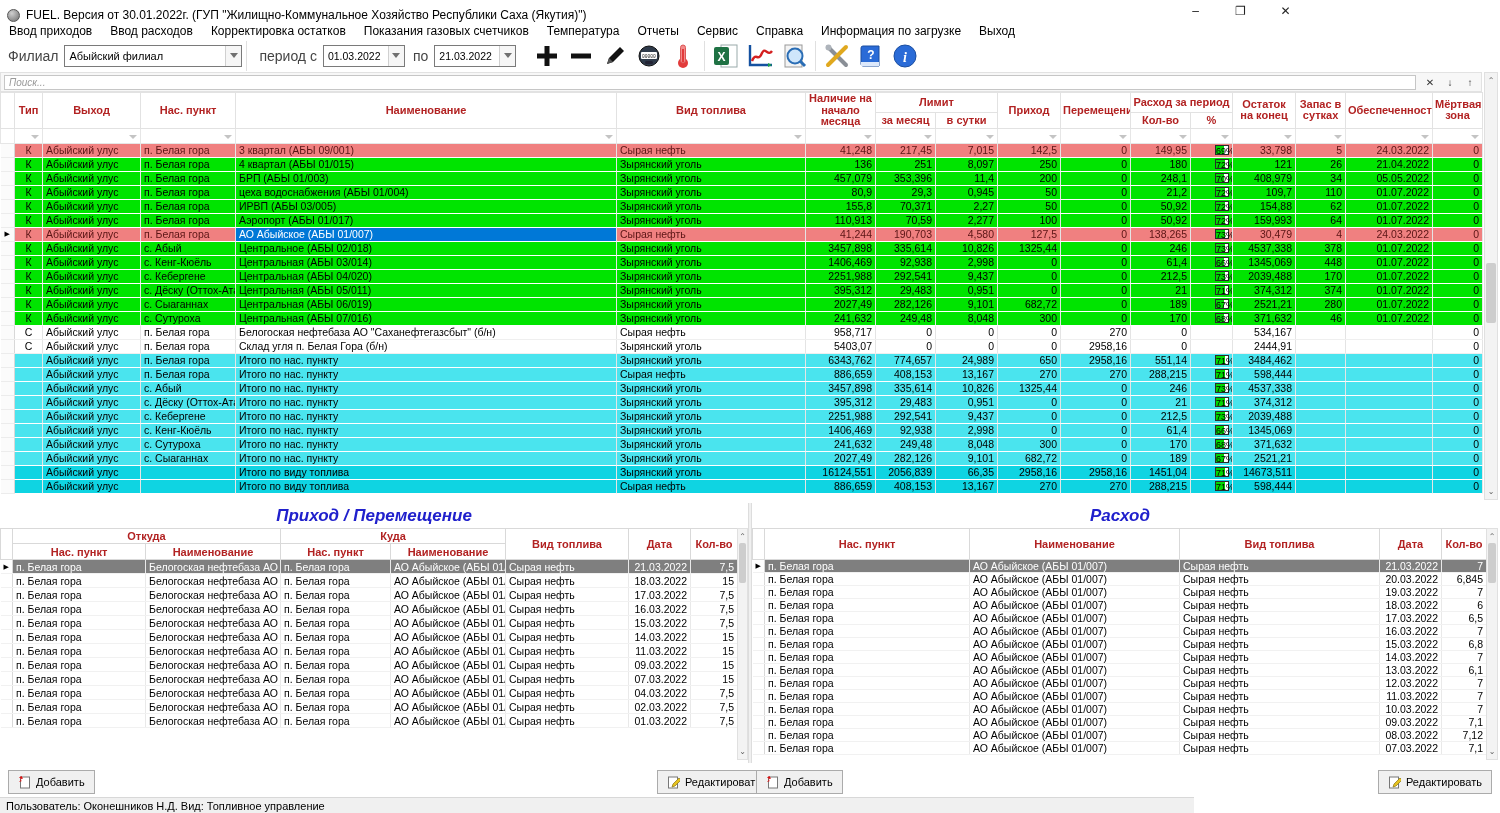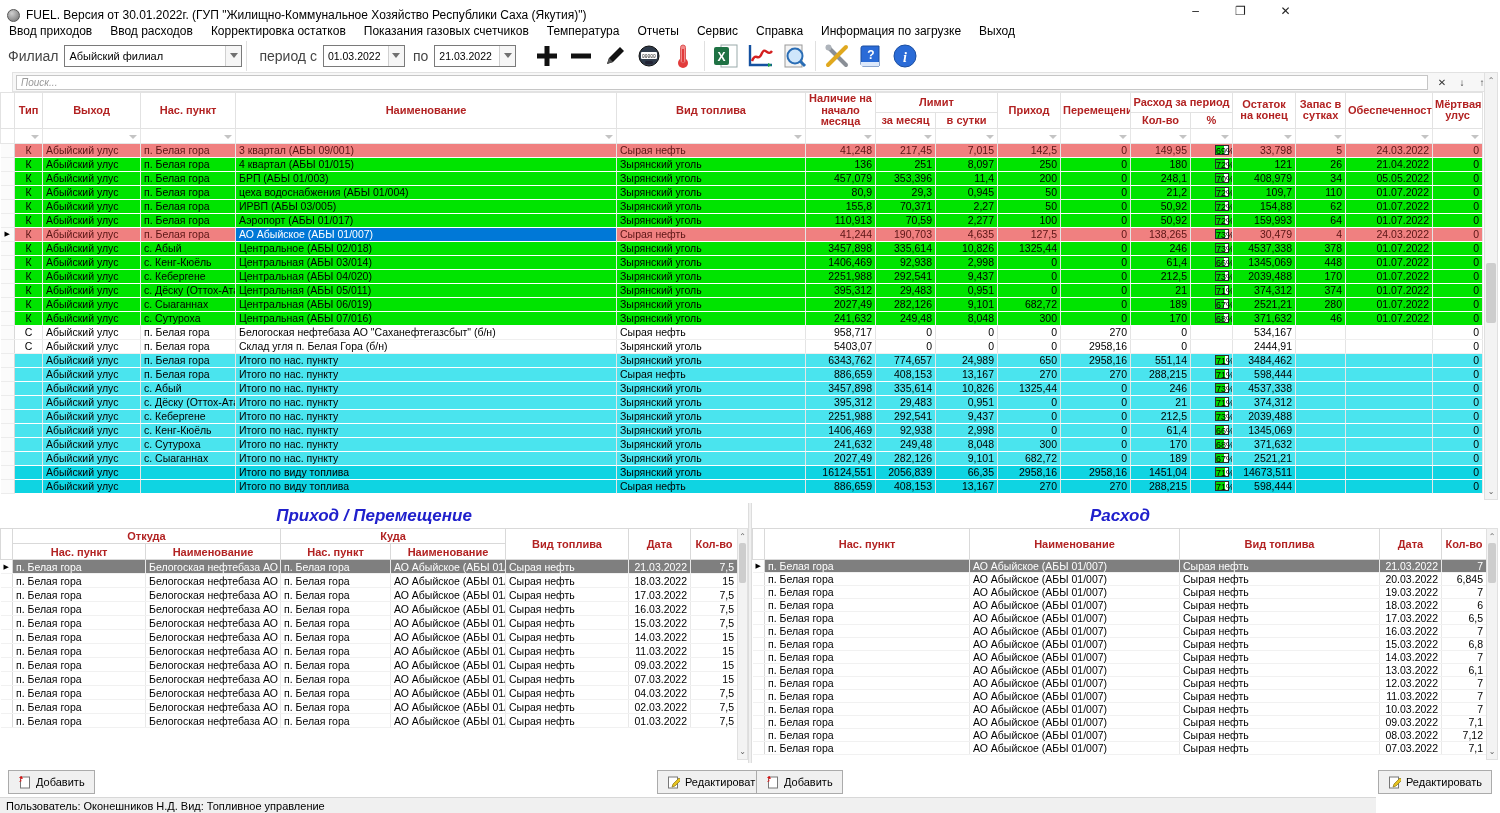--- a/index.html
+++ b/index.html
@@ -17,21 +17,21 @@
   .menu-item{font-size:12px;padding:0 9px;white-space:nowrap}
   
   .toolbar{position:absolute;top:39px;left:0;width:1500px;height:33px;background:#fff;display:flex;align-items:center}
   .tb-sep{width:1px;height:30px;background:#e0e0e0;margin:0 4px}
   .lbl{font-size:14px;color:#444;margin:0 6px 0 8px}
   .combo{height:22px;border:1px solid #7a7a7a;background:#fff;display:flex;align-items:center;font-size:11px;padding-left:4px;position:relative}
   .combo .cv{margin-left:auto;width:16px;height:100%;display:flex;align-items:center;justify-content:center;border-left:1px solid #d0d0d0;background:#f6f6f6}
   .tri{width:0;height:0;border-left:4px solid transparent;border-right:4px solid transparent;border-top:5px solid #707070}
   .tbicon{width:32px;height:30px;display:flex;align-items:center;justify-content:center;margin:0 1px}
   
-  .searchrow{position:absolute;top:72px;left:12px;width:1482px;height:20px;background:#f7f7f7;border:1px solid #e2e2e2;display:flex;align-items:center}
+  .searchrow{position:absolute;top:72px;left:0;width:1482px;height:20px;background:#f7f7f7;border:1px solid #e2e2e2;display:flex;align-items:center}
   .search-input{position:absolute;left:3px;top:2px;width:1412px;height:15px;border:1px solid #c6c6c6;font-size:10px;padding-left:4px;font-family:"Liberation Sans",sans-serif}
   .search-input::placeholder{color:#9a9a9a;font-style:italic}
   .sr-btn{position:absolute;top:2px;width:18px;height:15px;display:flex;align-items:center;justify-content:center;font-size:10px;color:#333}
   
   table{border-collapse:collapse;table-layout:fixed}
   #main-table{position:absolute;top:92px;left:0;width:1482px;background:#fff}
   #main-table th{color:#b22222;font-weight:bold;font-size:11px;border:1px solid #e2e2e2;background:#fff;line-height:1.05;padding:0 2px;overflow:hidden}
   #main-table .hr1 th{height:20px}
   #main-table .hr2 th{height:15px}
   .filter td{height:15px;background:#fff;border:1px solid #e6e6e6;padding:0 3px;vertical-align:middle}
@@ -62,21 +62,21 @@
     border-right:1px solid #e9e9e9;border-bottom:1px solid #f1f1f1}
   #income-table td{height:14px}
   #expense-table td{height:13px}
   .ptable td.ind{width:12px;background:#fff;text-align:center;font-size:7px;padding:0;border-right:1px solid #d8d8d8}
   .sel-row td{background:#7f7f7f;color:#fff}
   .sel-row td.ind{background:#fff;color:#000}
   .panel-divider{position:absolute;top:503px;left:748px;width:4px;height:260px;background:#f0f0f0;border-left:1px solid #ddd;border-right:1px solid #ddd}
   
   .btn{position:absolute;top:770px;height:24px;background:#f0f0f0;border:1px solid #ababab;
     display:flex;align-items:center;font-size:11px;padding:0 9px;gap:5px;white-space:nowrap}
-  .statusbar{position:absolute;top:797px;left:0;width:1376px;height:16px;background:#f0f0f0;
+  .statusbar{position:absolute;top:797px;left:0;width:1194px;height:16px;background:#f0f0f0;
     border-top:1px solid #d8d8d8;display:flex;align-items:center;font-size:11px;padding-left:6px}
 </style>
 </head>
 <body>
 
 <div class="titlebar">
   <span class="app-icon"></span>
   <span class="app-title">FUEL. Версия от 30.01.2022г. (ГУП "Жилищно-Коммунальное Хозяйство Республики Саха (Якутия)")</span>
   <span class="win-controls">
     <span class="wbtn">–</span>
@@ -234,21 +234,21 @@
       <th rowspan="2">Наименование</th>
       <th rowspan="2">Вид топлива</th>
       <th rowspan="2">Наличие на начало месяца</th>
       <th colspan="2">Лимит</th>
       <th rowspan="2">Приход</th>
       <th rowspan="2">Перемещение</th>
       <th colspan="2">Расход за период</th>
       <th rowspan="2">Остаток на конец</th>
       <th rowspan="2">Запас в сутках</th>
       <th rowspan="2">Обеспеченность</th>
-      <th rowspan="2">Мёртвая улус</th>
+      <th rowspan="2">Мёртвая зона</th>
     </tr>
     <tr class="hr2">
       <th>за месяц</th>
       <th>в сутки</th>
       <th>Кол-во</th>
       <th>%</th>
     </tr>
     <tr class="filter" id="filter-row">
         <td></td>
         <td>
@@ -448,21 +448,21 @@
       </tr>
       <tr class="mrow row-pink">
         <td class="ind">▶</td>
         <td class="ctr">К</td>
         <td class="lft">Абыйский улус</td>
         <td class="lft">п. Белая гора</td>
         <td class="lft nsel">АО Абыйское (АБЫ 01/007)</td>
         <td class="lft">Сырая нефть</td>
         <td class="num">41,244</td>
         <td class="num">190,703</td>
-        <td class="num">4,635</td>
+        <td class="num">4,580</td>
         <td class="num">127,5</td>
         <td class="num">0</td>
         <td class="num">138,265</td>
         <td>
           <div class="pbox">
             <div class="pfill" style="width: 73%;"></div>
             <span>73%</span>
           </div>
         </td>
         <td class="num">30,479</td>

